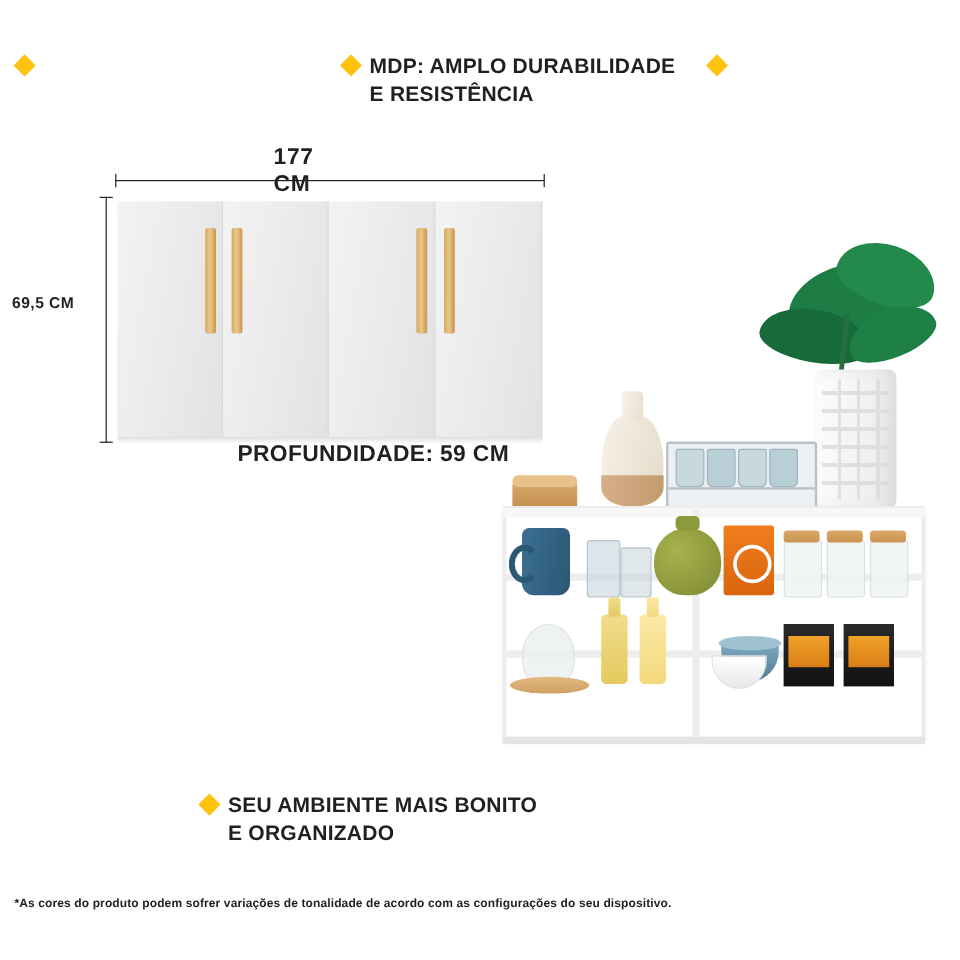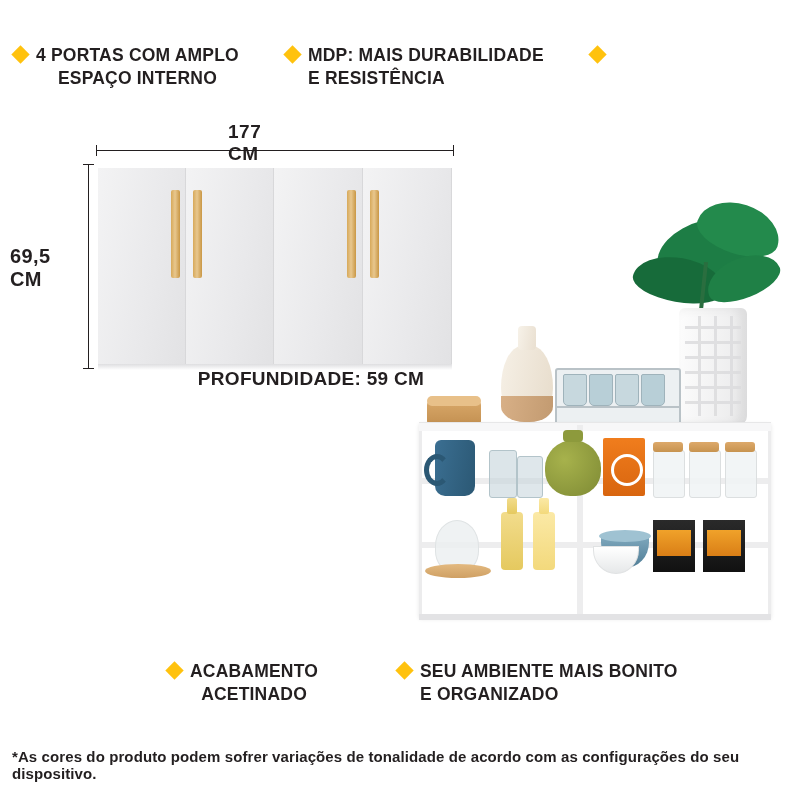--- a/index.html
+++ b/index.html
@@ -120,23 +120,24 @@
     height: 1px;
     background: #231f20;
   }
   .dim-left-line:before { top: 0; }
   .dim-left-line:after { bottom: 0; }
 
   .dim-label-height {
     position: absolute;
     left: -78px;
     top: 95px;
-    font-size: 20px;
+    font-size: 13px;
     font-weight: bold;
     letter-spacing: 0.4px;
+    text-align: center;
   }
 
   .cabinet {
     position: absolute;
     left: 10px;
     top: 18px;
     width: 354px;
     height: 196px;
     background: #ededef;
     box-shadow: inset 0 0 0 1px #e2e2e4;
@@ -403,38 +404,36 @@
   }
   .tea1 { left: 248px; }
   .tea2 { left: 298px; }
 
   
   .footnote {
     position: absolute;
     left: 12px;
     top: 748px;
     width: 776px;
-    font-size: 15px;
+    font-size: 10px;
     font-weight: bold;
     color: #231f20;
     letter-spacing: 0.1px;
   }
 </style>
 </head>
 <body>
 
 <div class="features-top">
   <div class="feature f1">
     <span class="diamond"></span>
-    <span class="txt">4 PORTAS COM AMPLO
-ESPAÇO INTERNO</span>
   </div>
   <div class="feature f2">
     <span class="diamond"></span>
-    <span class="txt">MDP: MAIS DURABILIDADE
+    <span class="txt">MDP: AMPLO DURABILIDADE
 E RESISTÊNCIA</span>
   </div>
   <div class="feature f3">
     <span class="diamond"></span>
   </div>
 </div>
 
 <div class="cabinet-wrap">
   <div class="dim-top-line"></div>
   <div class="dim-label-width">177 CM</div>
@@ -497,25 +496,20 @@
   <div class="prop plate"></div>
   <div class="prop bottle bottle1"></div>
   <div class="prop bottle bottle2"></div>
   <div class="prop bowl-blue"></div>
   <div class="prop bowl-white"></div>
   <div class="prop tea-box tea1"></div>
   <div class="prop tea-box tea2"></div>
 </div>
 
 <div class="features-bottom">
-  <div class="feature fb1">
-    <span class="diamond"></span>
-    <span class="txt">ACABAMENTO
-ACETINADO</span>
-  </div>
   <div class="feature fb2">
     <span class="diamond"></span>
     <span class="txt">SEU AMBIENTE MAIS BONITO
 E ORGANIZADO</span>
   </div>
 </div>
 
 <div class="footnote">*As cores do produto podem sofrer variações de tonalidade de acordo com as configurações do seu dispositivo.</div>
 
 </body></html>

